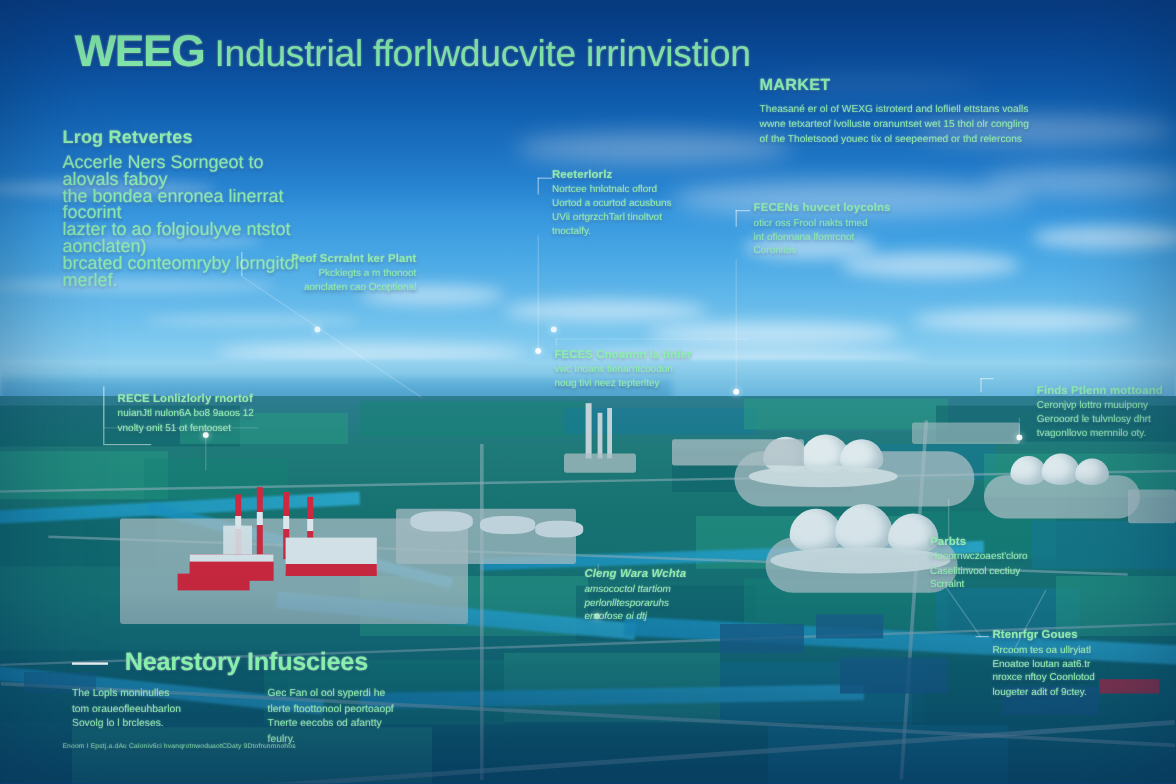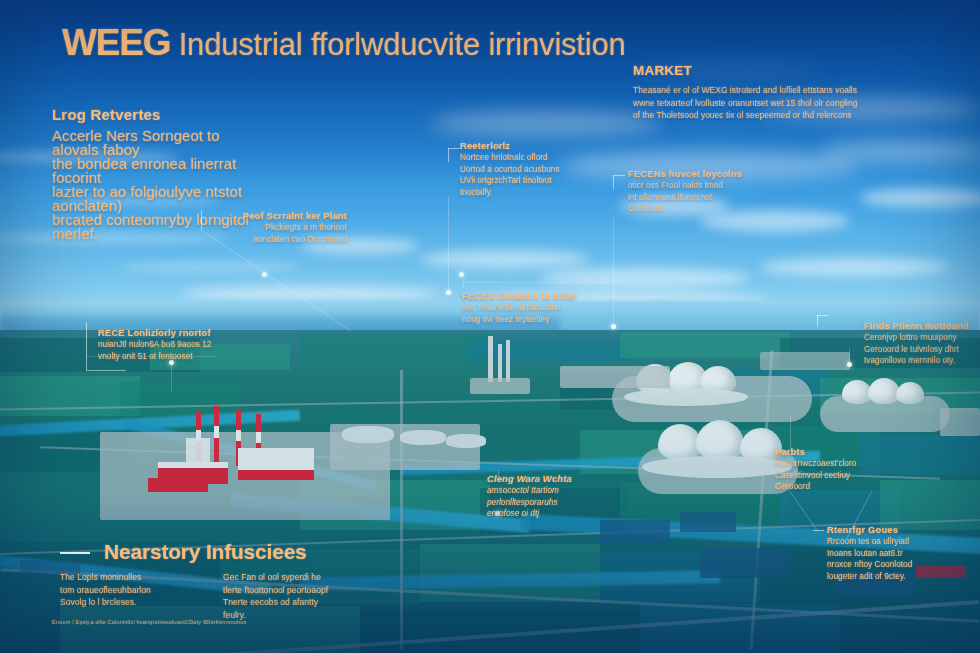--- a/index.html
+++ b/index.html
@@ -72,21 +72,21 @@
     position:absolute;left:0;top:0;width:980px;height:180px;pointer-events:none;
     background:linear-gradient(to bottom,rgba(5,45,110,.50),rgba(5,45,110,0));
   }
   .botscrim{
     position:absolute;left:0;bottom:0;width:980px;height:160px;pointer-events:none;
     background:linear-gradient(to top,rgba(6,50,92,.55),rgba(6,50,92,0));
   }
 
   
   .blurtext{
-    color:#fdba74;
+    color:#86efac;
     text-shadow:0 0 2px rgba(255,255,255,.55),0 1px 3px rgba(0,40,80,.55);
     filter:blur(.55px);
     -webkit-font-smoothing:antialiased;
   }
   #title{
     position:absolute;left:62px;top:22px;
     font-size:31px;font-weight:400;letter-spacing:-.2px;white-space:nowrap;
     filter:blur(.35px);
   }
   #title .brand{font-weight:bold;font-size:37px;letter-spacing:-1.2px;}
@@ -478,27 +478,27 @@
     <div class="c-head">Cleng Wara Wchta</div>
     <div class="c-body">amsococtol ttartiom</div>
     <div class="c-body">perlonlltesporaruhs</div>
     <div class="c-body">enrofose oi dtj</div>
   </div>
 
   <div class="callout blurtext" style="left:775px;top:446px;width:130px;">
     <div class="c-head">Parbts</div>
     <div class="c-body">Hooornwczoaest'cloro</div>
     <div class="c-body">Caselitinvool cectiuy</div>
-    <div class="c-body">Gerooord</div>
+    <div class="c-body">Scrralnt</div>
   </div>
 
   <div class="callout blurtext" style="left:827px;top:524px;width:140px;">
     <div class="c-head">Rtenrfgr Goues</div>
     <div class="c-body">Rrcoom tes oa ullryiatl</div>
-    <div class="c-body">Inoans loutan aat6.tr</div>
+    <div class="c-body">Enoatoe loutan aat6.tr</div>
     <div class="c-body">nroxce nftoy Coonlotod</div>
     <div class="c-body">lougeter adit of 9ctey.</div>
   </div>
 
   <div id="bottomsec" class="blurtext">
     <div class="b-head">
       <span class="dash"></span>
       <span>Nearstory Infusciees</span>
     </div>
     <div id="bottomcols">

